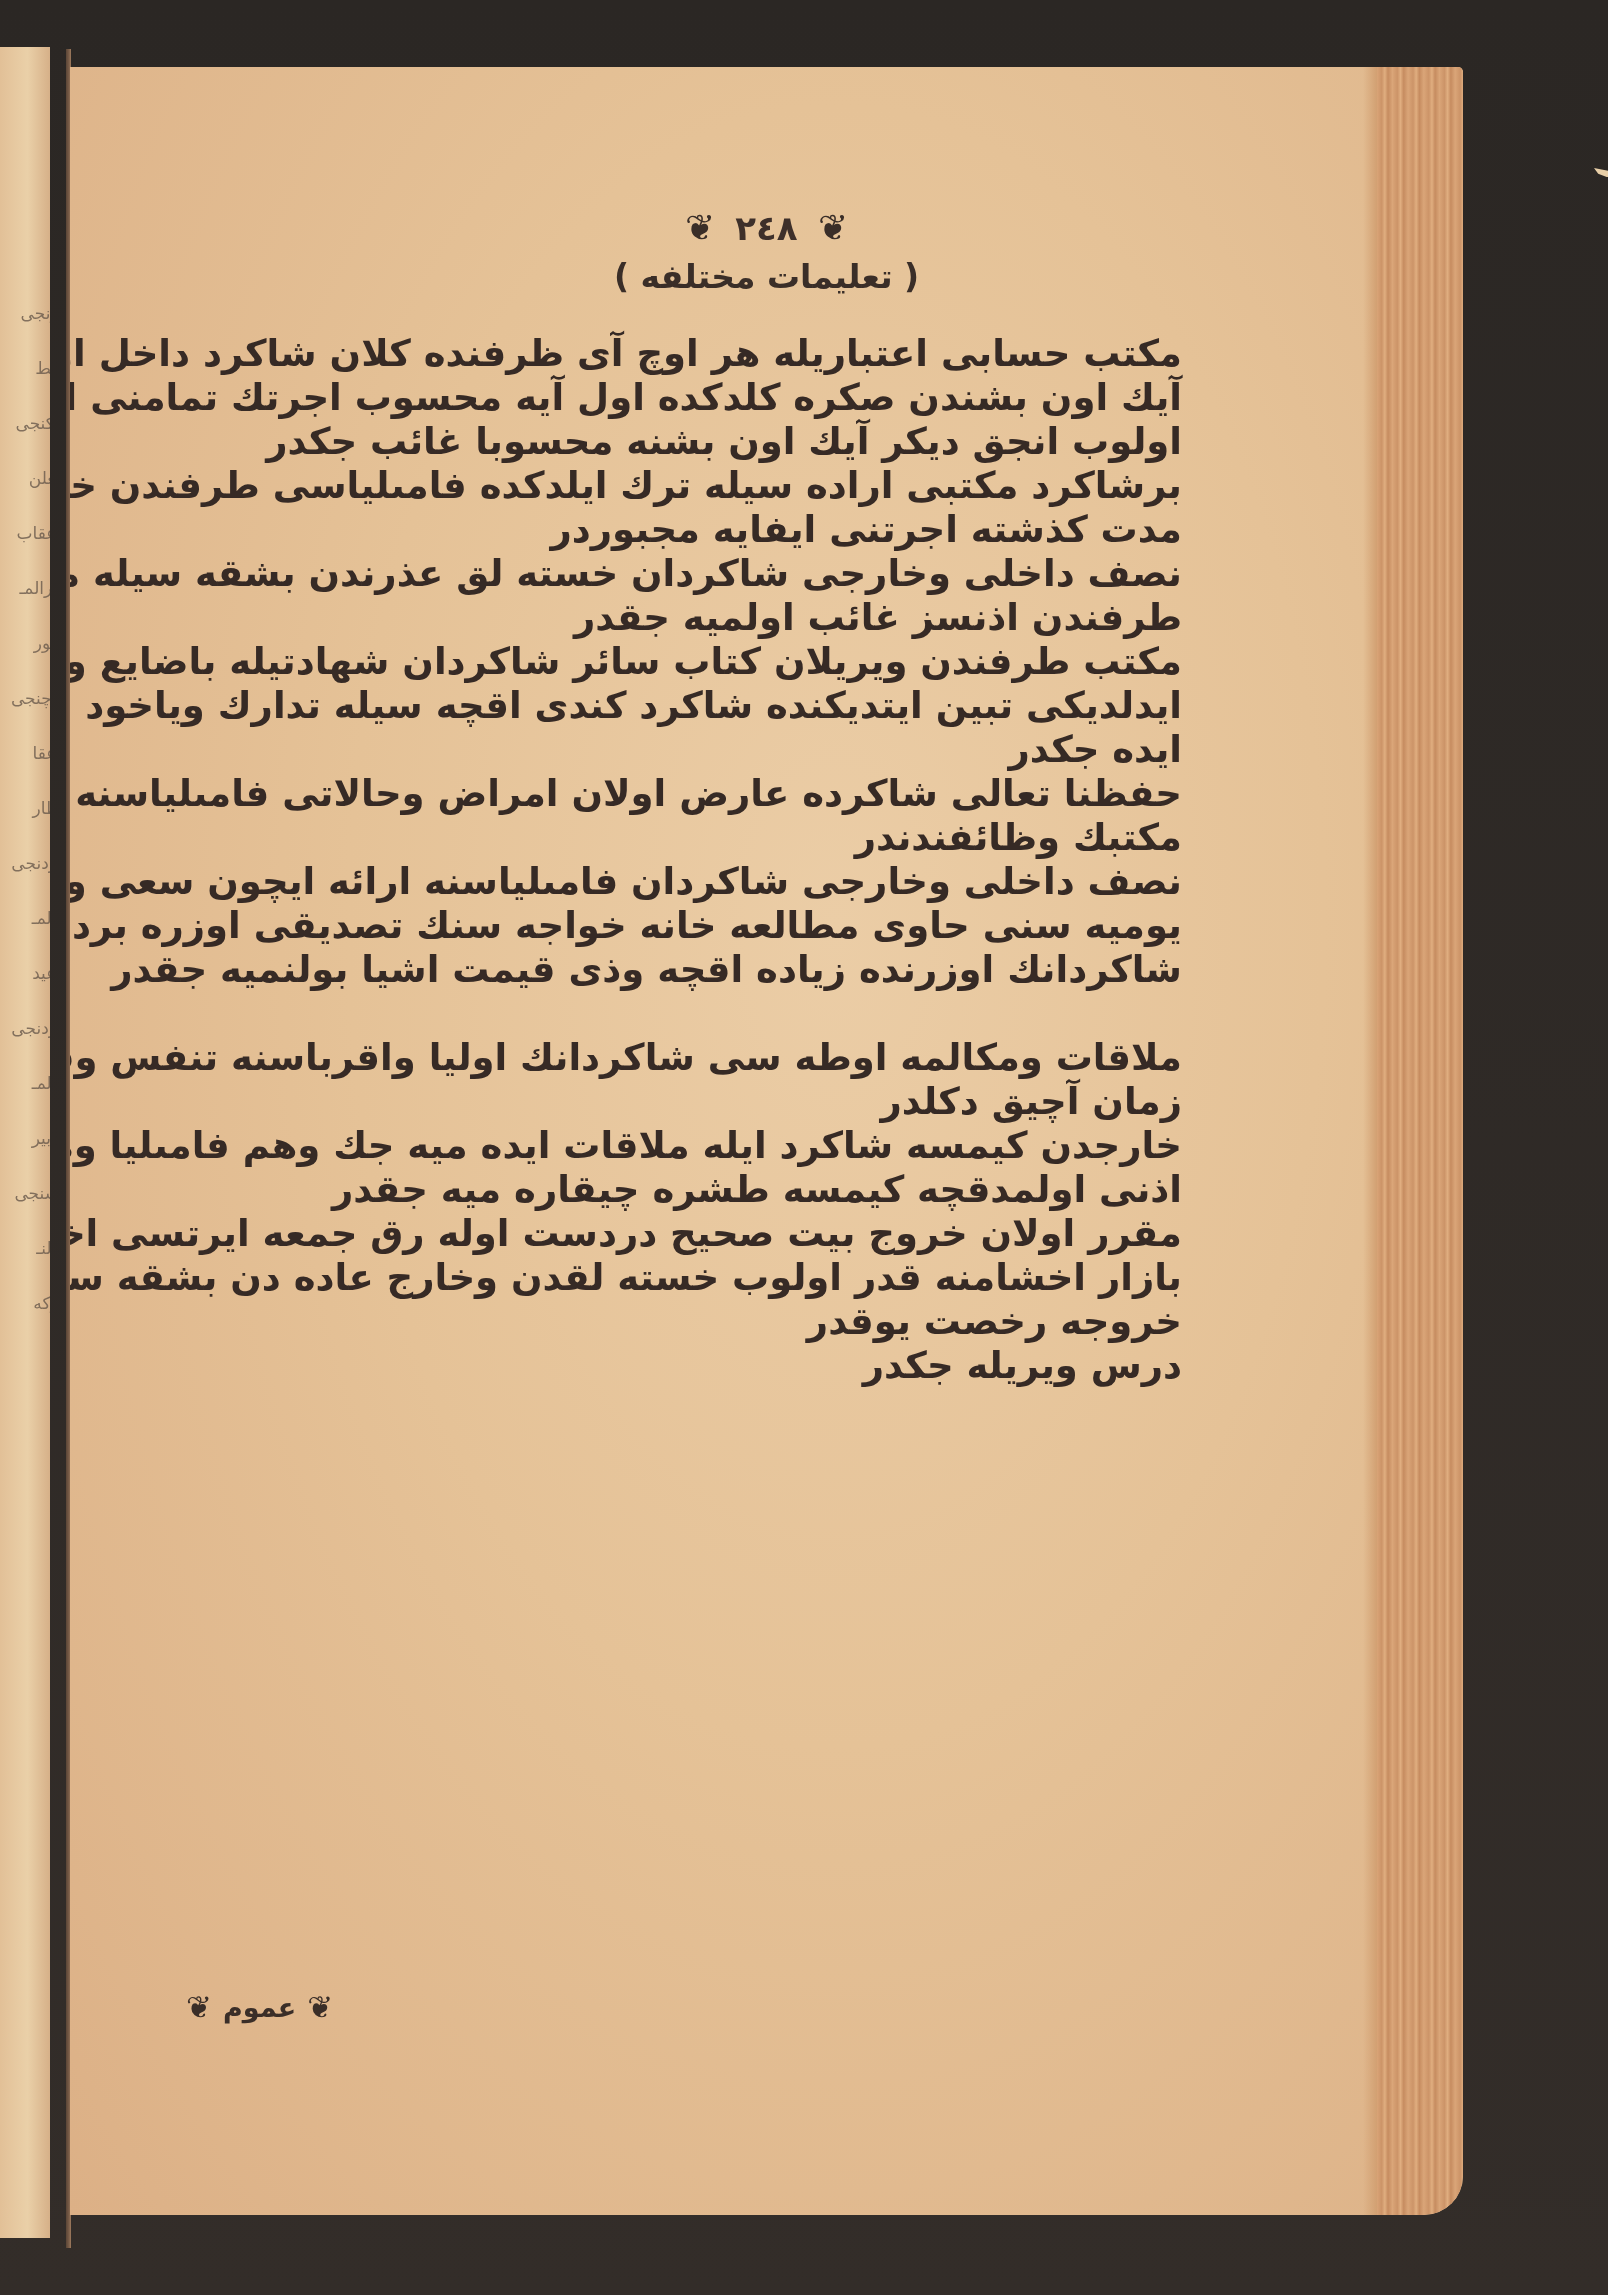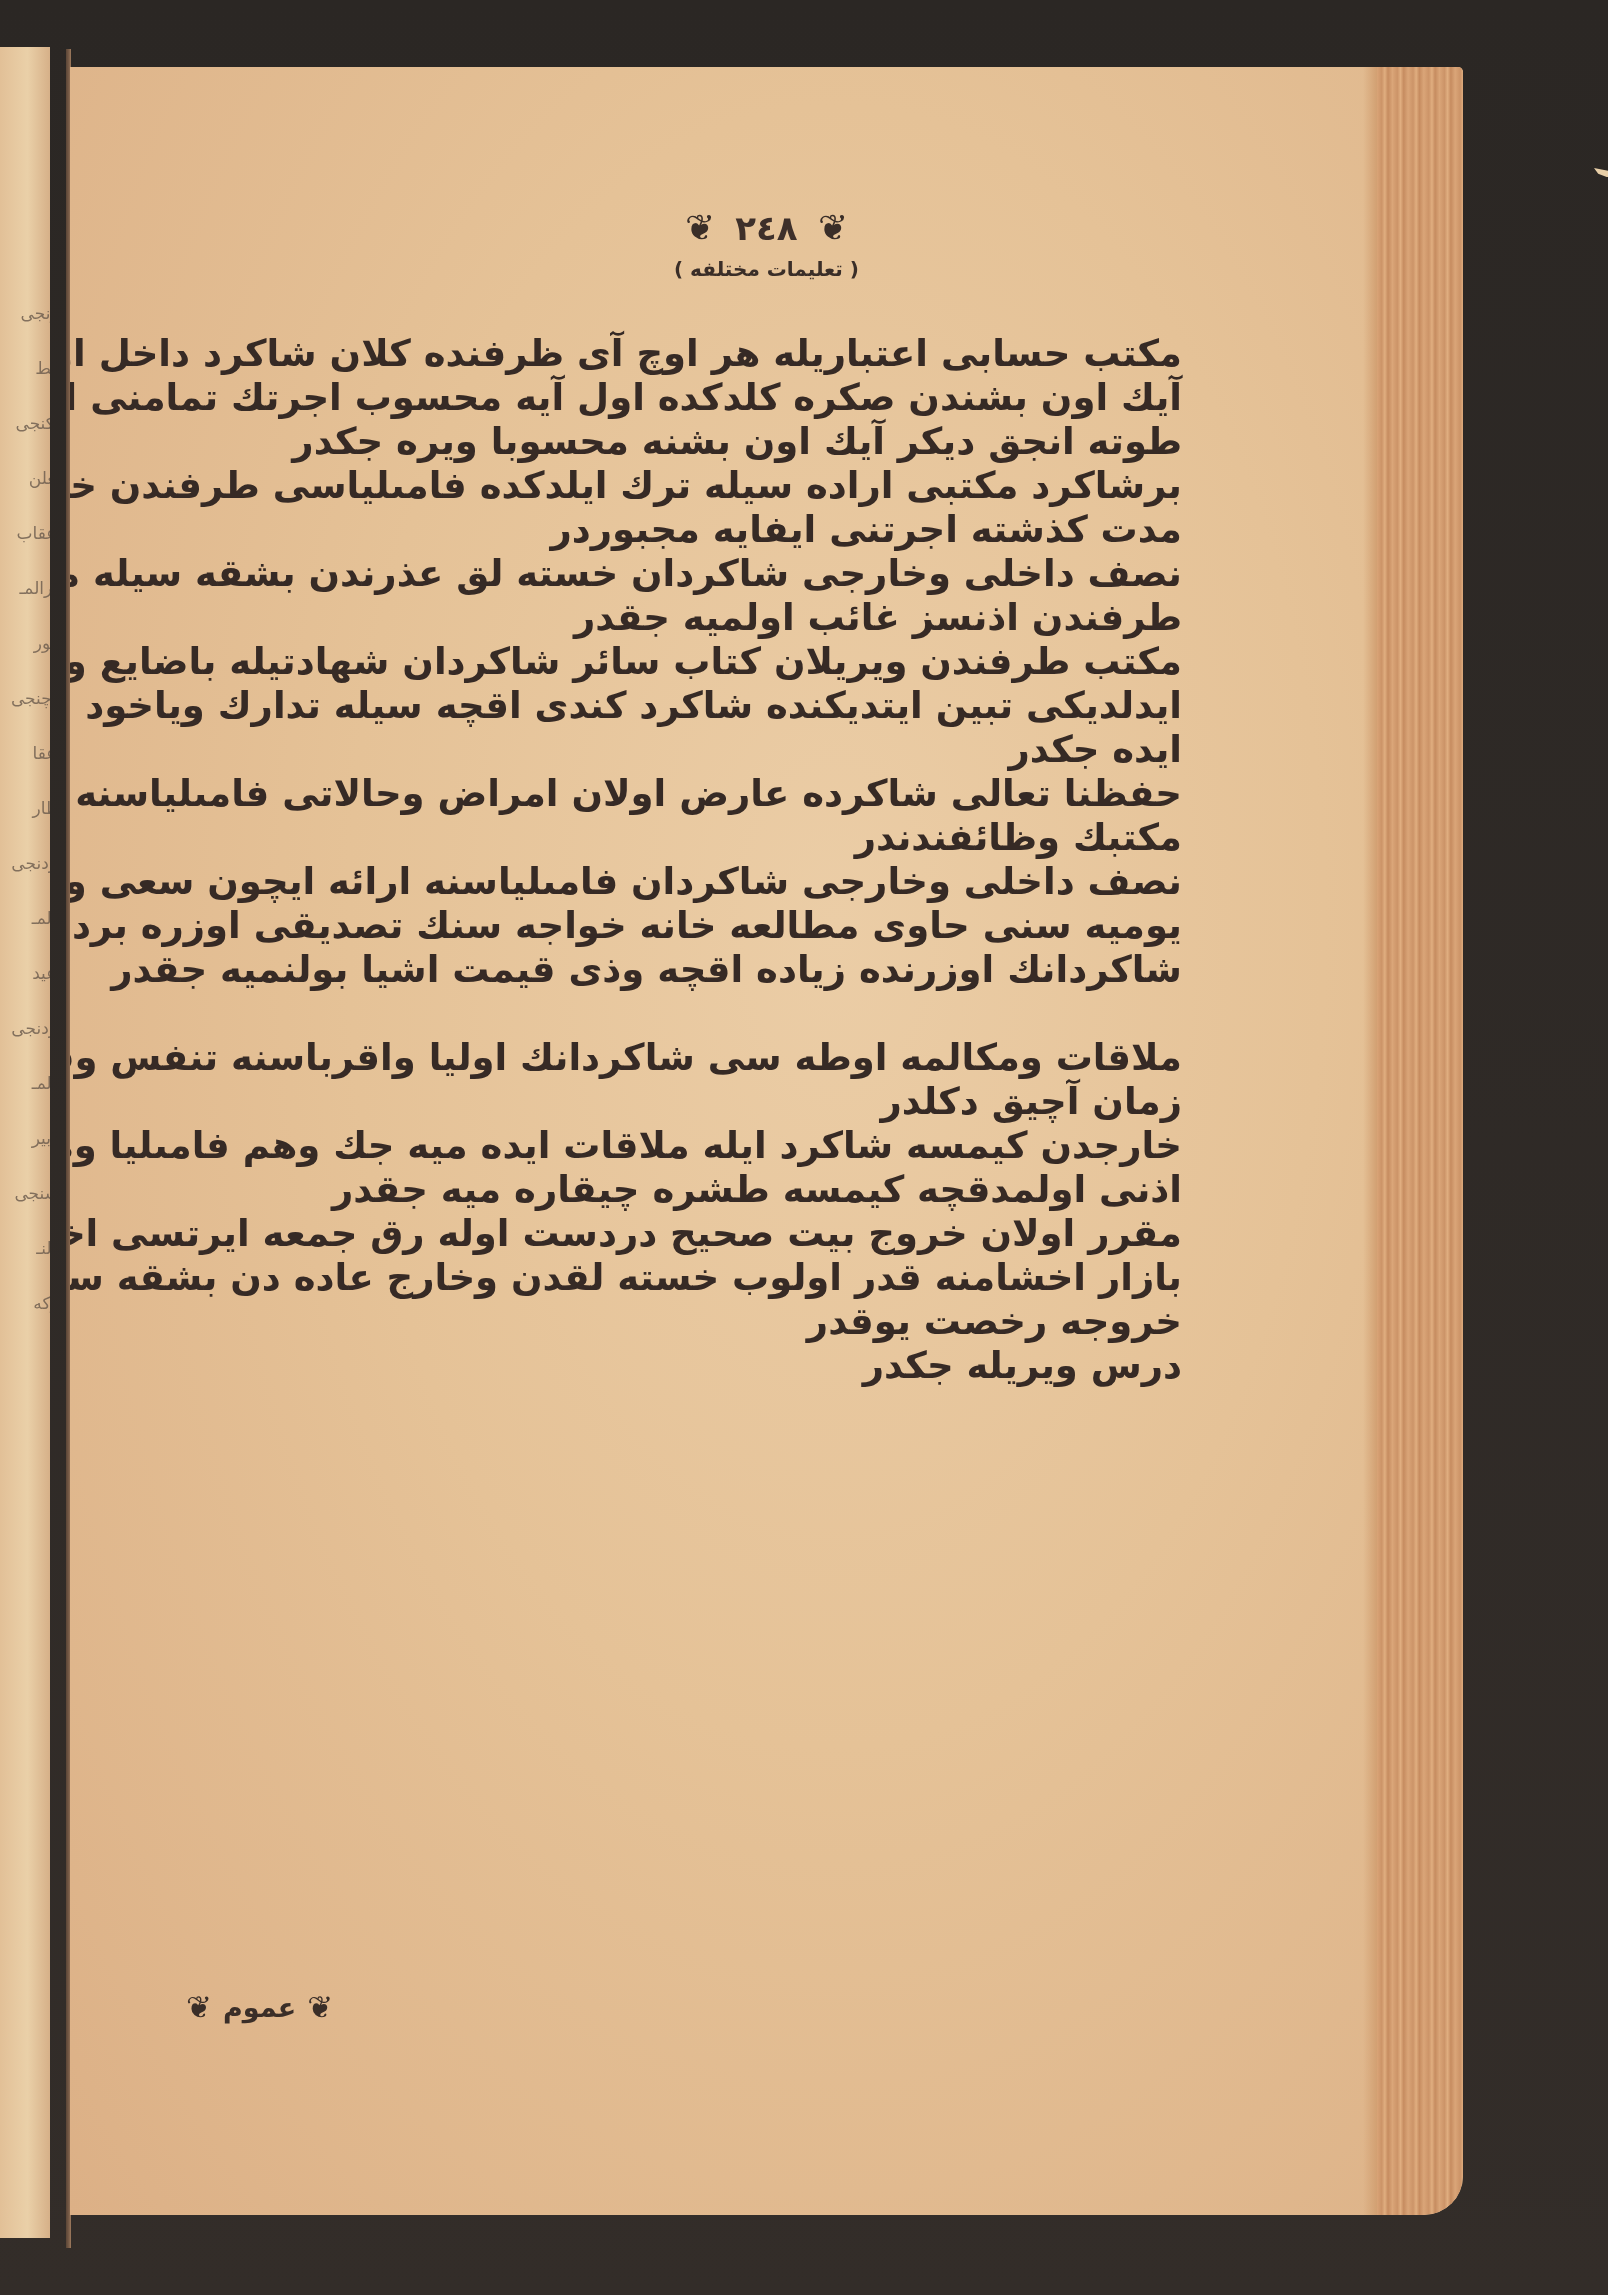--- a/index.html
+++ b/index.html
@@ -105,21 +105,21 @@
       font-family: "DejaVu Sans", sans-serif;
       font-weight: bold;
     }
     .ornament {
       font-size: 36px;
       color: #3a2e28;
       line-height: 1;
     }
     .section-title {
       margin-top: 9.4px;
-      font-size: 20px;
+      font-size: 33px;
       direction: rtl;
       font-family: "DejaVu Sans", sans-serif;
       font-weight: bold;
       color: #3a2e28;
     }
 
     .body-text {
       position: absolute;
       left: 85px;
       top: 265px;
@@ -215,21 +215,21 @@
       <span class="ornament">❦</span>
       <span>٢٤٨</span>
       <span class="ornament">❦</span>
     </div>
     <div class="section-title">( تعليمات مختلفه )</div>
   </div>
 
   <div class="body-text">
     <span class="line">مكتب حسابى اعتباريله هر اوچ آى ظرفنده كلان شاكرد داخل اولديغى</span>
     <span class="line">آيك اون بشندن صكره كلدكده اول آيه محسوب اجرتك تمامنى ايفايه مجبور</span>
-    <span class="line short">طوته انجق ديكر آيك اون بشنه محسوبا ويره جكدر</span>
+    <span class="line short">اولوب انجق ديكر آيك اون بشنه محسوبا غائب جكدر</span>
     <span class="line">برشاكرد مكتبى اراده سيله ترك ايلدكده فامىلياسى طرفندن خبر ويرلدكجه</span>
     <span class="line short">مدت كذشته اجرتنى ايفايه مجبوردر</span>
     <span class="line">نصف داخلى وخارجى شاكردان خسته لق عذرندن بشقه سيله مديرلك</span>
     <span class="line short">طرفندن اذنسز غائب اولميه جقدر</span>
     <span class="line">مكتب طرفندن ويريلان كتاب سائر شاكردان شهادتيله باضايع وياقرسوده</span>
     <span class="line">ايدلديكى تبين ايتديكنده شاكرد كندى اقچه سيله تدارك وياخود تعمير</span>
     <span class="line short">ايده جكدر</span>
     <span class="line">حفظنا تعالى شاكرده عارض اولان امراض وحالاتى فامىلياسنه اخبار</span>
     <span class="line short">مكتبك وظائفندندر</span>
     <span class="line">نصف داخلى وخارجى شاكردان فامىلياسنه ارائه ايچون سعى وحركت</span>

